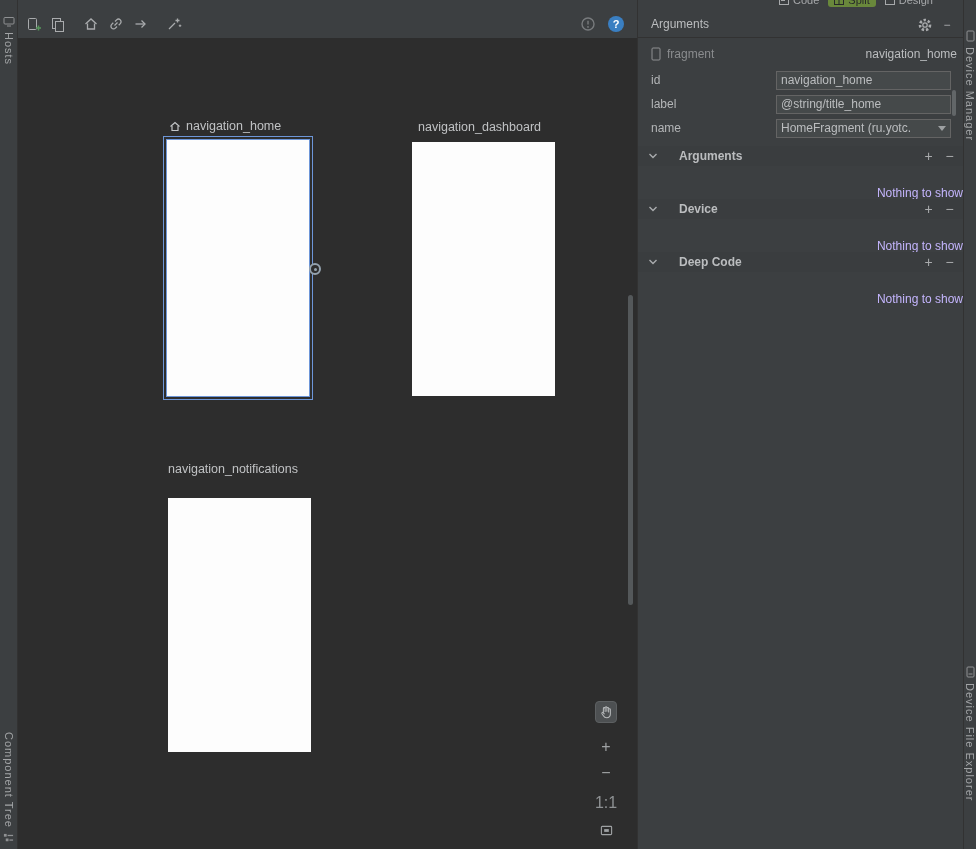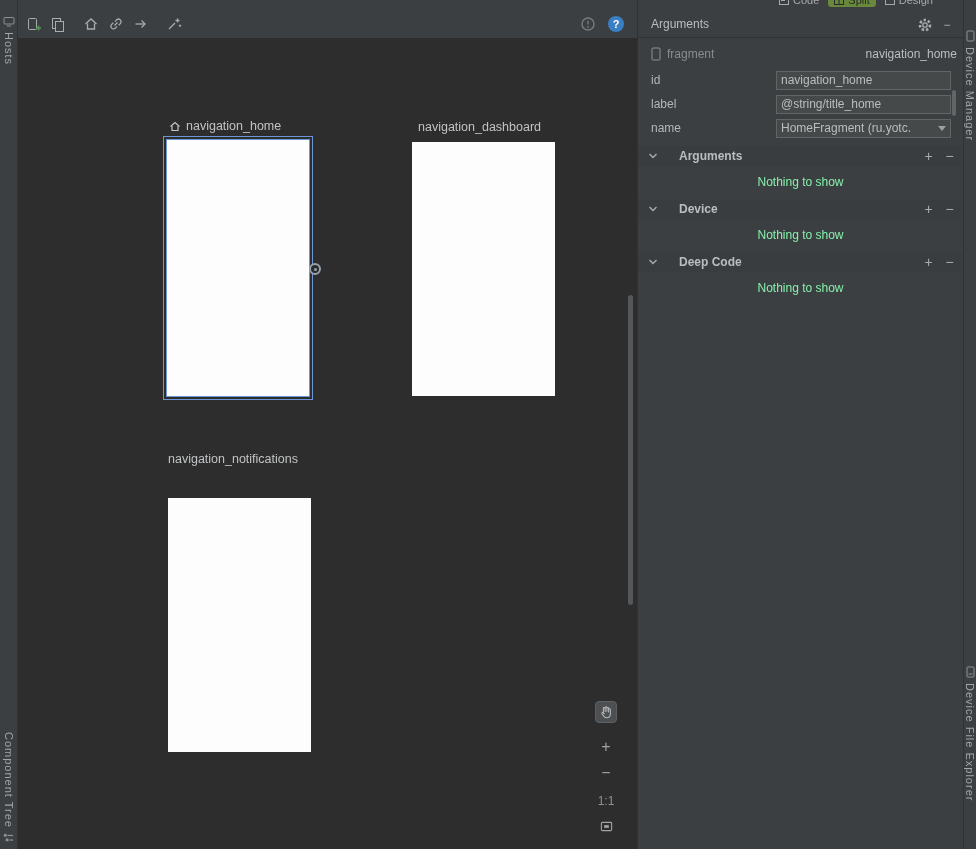--- a/index.html
+++ b/index.html
@@ -42,21 +42,21 @@
   .frag-frame .frag-inner { width: 144px; height: 258px; background: #fdfdfd; border: 1px solid #6d96d8; }
   .port {
     position: absolute; width: 12px; height: 12px; border-radius: 50%;
     border: 2px solid #94a2ae; background: #2d2d2d; display: flex; align-items: center; justify-content: center;
   }
   .port::after { content: ""; width: 3px; height: 3px; border-radius: 50%; background: #94a2ae; }
   .canvas-scrollbar { position: absolute; left: 610px; top: 257px; width: 5px; height: 310px; background: #54585a; border-radius: 3px; }
   .zoom-col { position: absolute; left: 577px; top: 663px; width: 22px; display: flex; flex-direction: column; align-items: center; }
   .pan-btn { width: 22px; height: 22px; background: #4d5052; border: 1px solid #5d6062; border-radius: 4px; display: flex; align-items: center; justify-content: center; }
   .zoom-glyph { color: #9fa2a4; font-size: 16px; line-height: 16px; }
-  .zoom-scale { color: #8e9193; font-size: 12px; }
+  .zoom-scale { color: #8e9193; font-size: 16px; }
   
   .right-panel { position: absolute; left: 637px; top: 0; width: 326px; height: 100%; background: #3c3f41; border-left: 1px solid #323232; }
   .attr-header { position: absolute; left: 0; top: 0; width: 100%; height: 38px; border-bottom: 1px solid #323232; display: flex; align-items: center; padding: 11px 0 0 13px; color: #bbbdbf; }
   .attr-header .hdr-btn { position: absolute; top: 17px; width: 16px; height: 16px; display: flex; align-items: center; justify-content: center; color: #a9abad; }
   .row-type { position: absolute; left: 0; top: 43px; width: 100%; height: 18px; display: flex; align-items: flex-end; padding: 0 6px 0 13px; }
   .type-name { color: #8a8c8e; margin-left: 6px; }
   .type-id { margin-left: auto; color: #bbbdbf; }
   .attr-row { position: absolute; left: 4px; width: 100%; height: 20px; display: flex; align-items: center; }
   .attr-row .attr-label { position: absolute; left: 9px; color: #b4b6b8; }
   .attr-input, .attr-combo {
@@ -68,21 +68,21 @@
   .combo-text { flex: 1; white-space: nowrap; overflow: hidden; }
   .combo-arrow-box { width: 16px; height: 100%; display: flex; align-items: center; justify-content: center; }
   .combo-arrow { width: 0; height: 0; border-left: 4px solid transparent; border-right: 4px solid transparent; border-top: 5px solid #9da0a2; }
   .panel-scroll-thumb { position: absolute; right: 7px; top: 90px; width: 4px; height: 26px; background: #626668; border-radius: 2px; }
   .attr-section { position: absolute; left: 0; width: 100%; }
   .section-header { position: relative; height: 20px; background: #3a3d3f; display: flex; align-items: center; padding-left: 10px; }
   .section-title { font-weight: bold; color: #bbbdbf; margin-left: 21px; }
   .section-btn { position: absolute; top: 2px; width: 15px; height: 15px; display: flex; align-items: center; justify-content: center; color: #a9abad; font-size: 14px; }
   .section-btn.add { right: 27px; }
   .section-btn.remove { right: 6px; }
-  .section-empty { margin-top: 9px; text-align: center; color: #86efac; }
+  .section-empty { margin-top: 20px; text-align: right; color: #c4b5fd; }
 </style>
 </head>
 <body>
 
 <div id="root">
 
   <div class="top-tabs">
     <div class="tabs-row">
       <span class="tab">
         <svg class="tab-ico" viewBox="0 0 10 10">
@@ -172,21 +172,21 @@
     <div class="frag-frame" style="left:145px; top:98px;">
       <div class="frag-inner"></div>
     </div>
     <div class="port" style="left:291px; top:225px;"></div>
 
     <div class="frag-label" style="left:400px; top:82px;">
       <span>navigation_dashboard</span>
     </div>
     <div class="frag-screen" style="left:394px; top:104px; width:143px; height:254px;"></div>
 
-    <div class="frag-label" style="left:150px; top:414px;">
+    <div class="frag-label" style="left:150px; top:424px;">
       <span>navigation_notifications</span>
     </div>
     <div class="frag-screen" style="left:150px; top:460px; width:143px; height:254px;"></div>
 
     <div class="canvas-scrollbar"></div>
 
     <div class="zoom-col">
       <div class="pan-btn">
         <svg width="14" height="14" viewBox="0 0 16 16" fill="none" stroke="#b6b8ba" stroke-width="1.2" stroke-linecap="round" stroke-linejoin="round">
             <path d="M5 8.5V4a1 1 0 012 0v3.5M7 7V3a1 1 0 012 0v4M9 7V3.8a1 1 0 012 0V8M11 8V5.2a1 1 0 012 0V10c0 2.8-1.6 4.5-4.2 4.5-2 0-3-.8-3.8-2.2L3.4 10c-.3-.5-.2-1 .2-1.3.4-.3 1-.2 1.4.3l1 1.2"></path>

